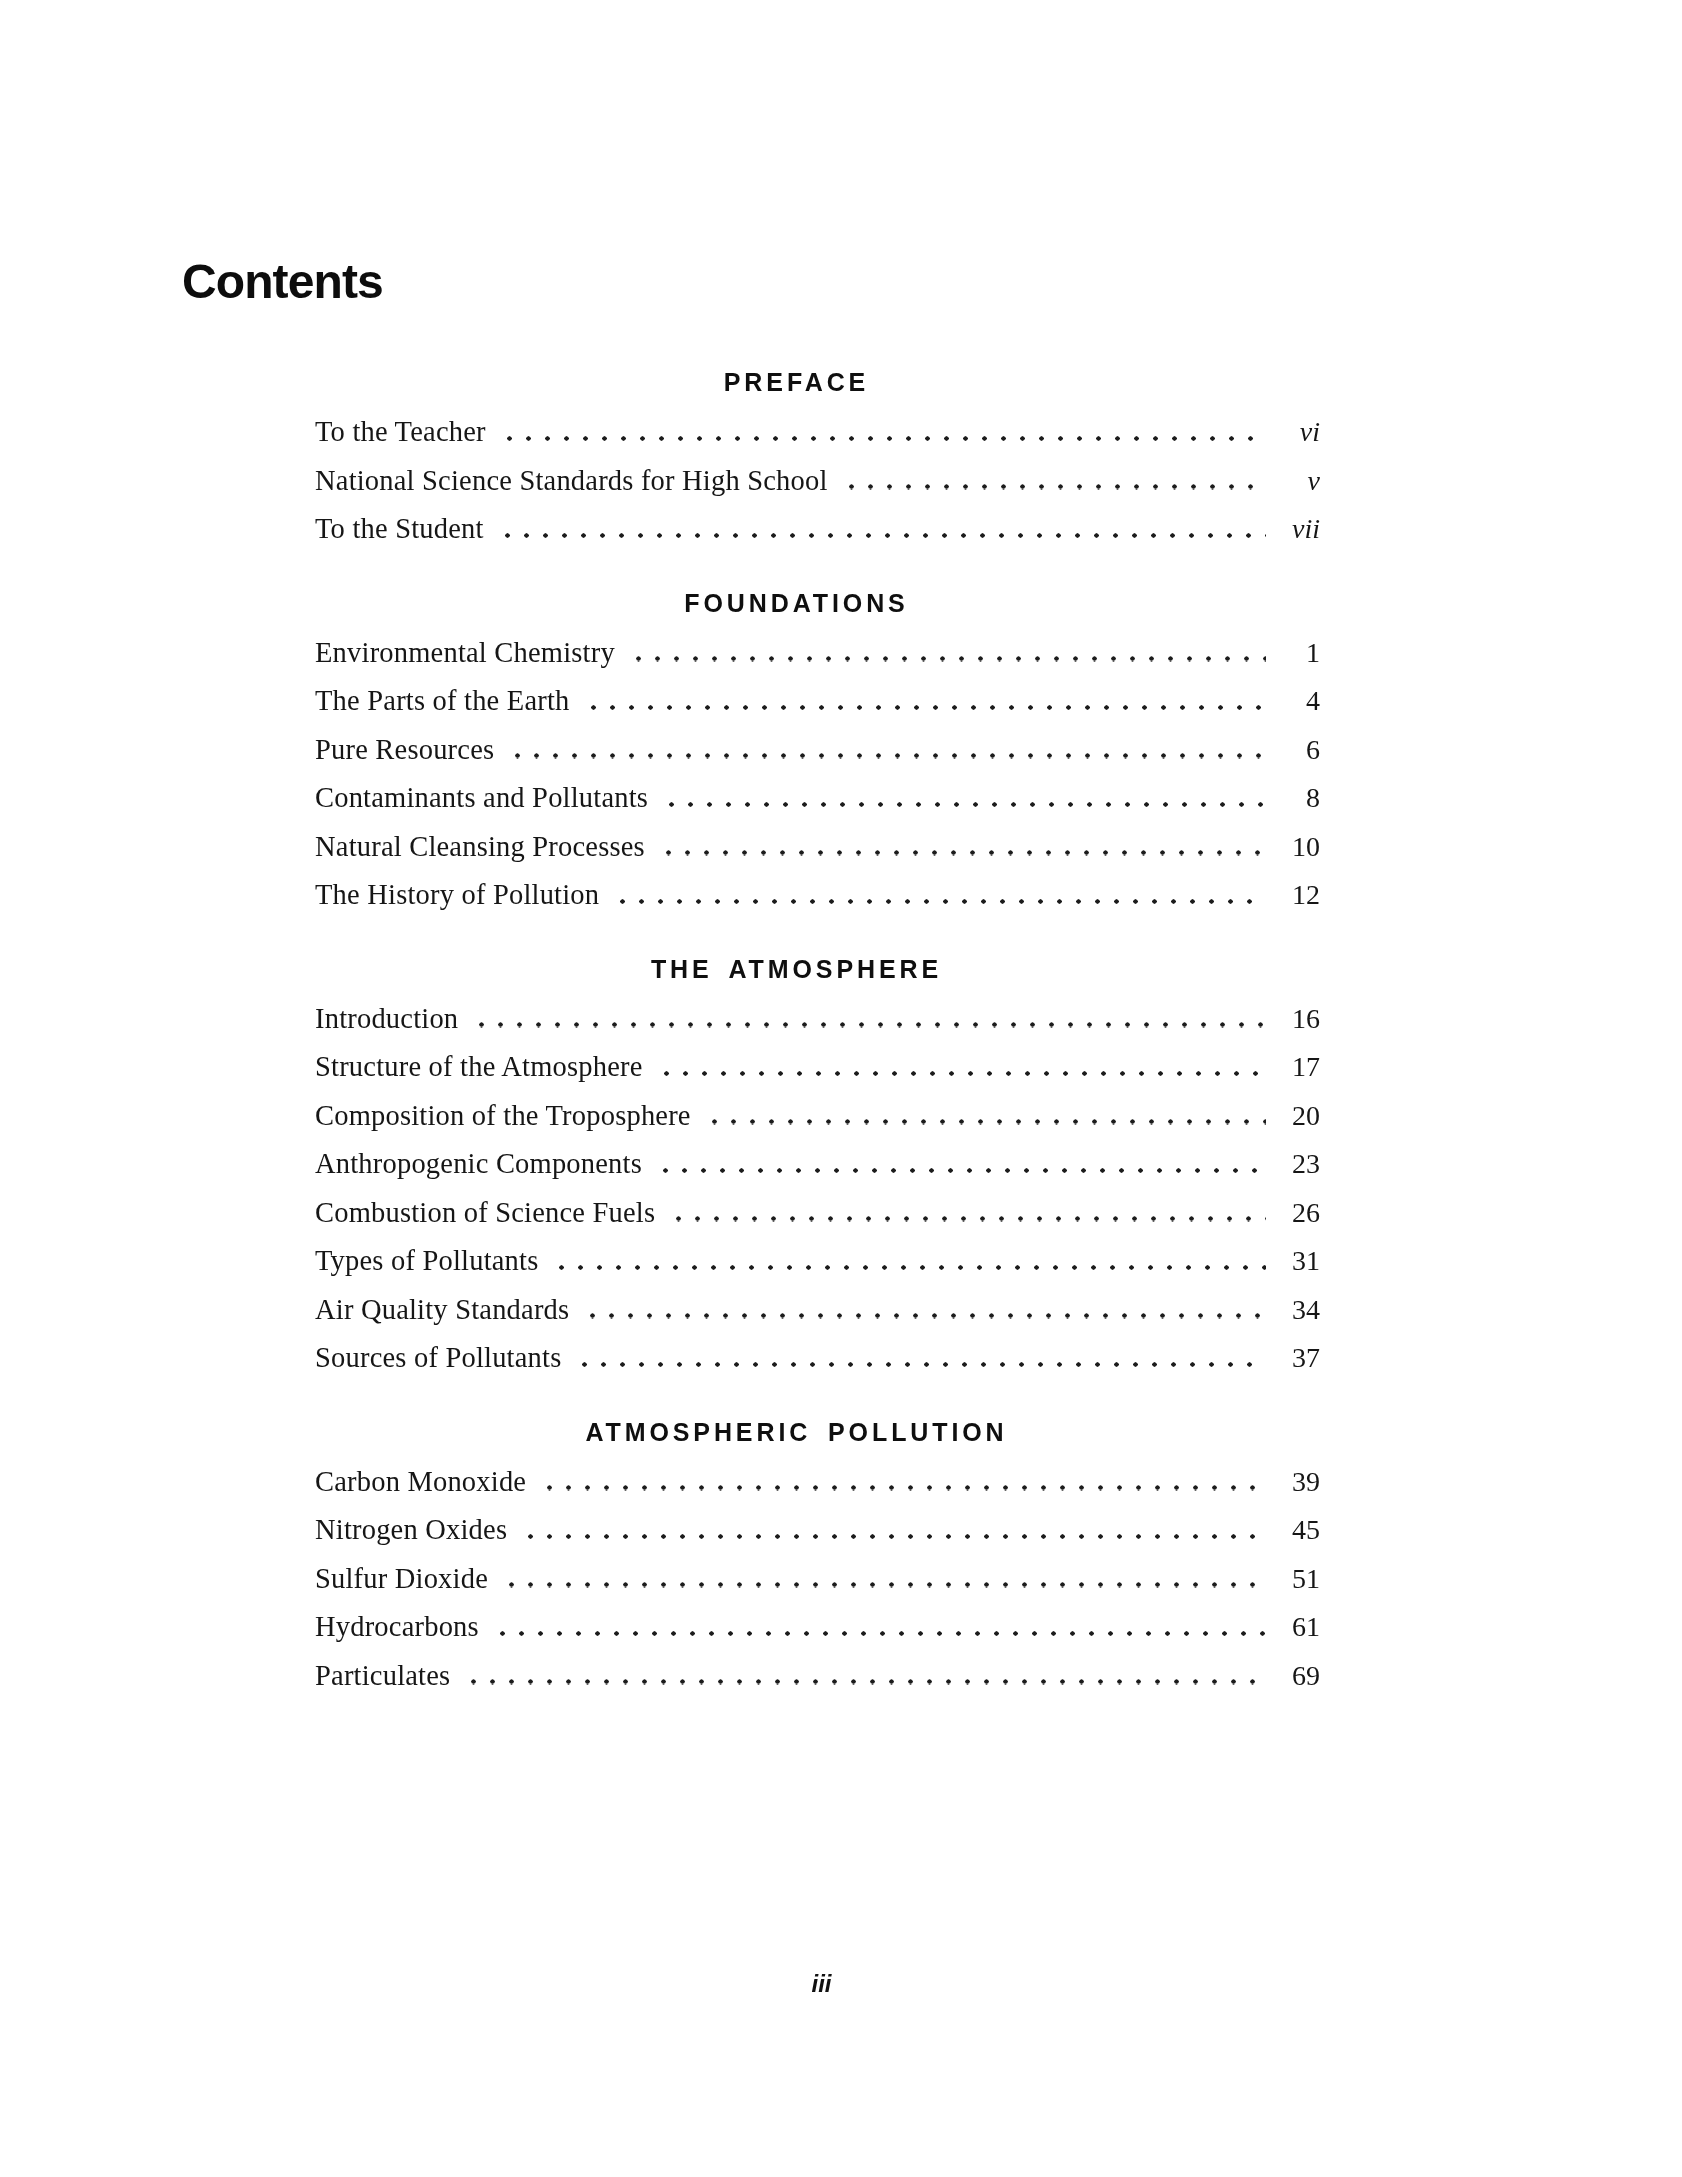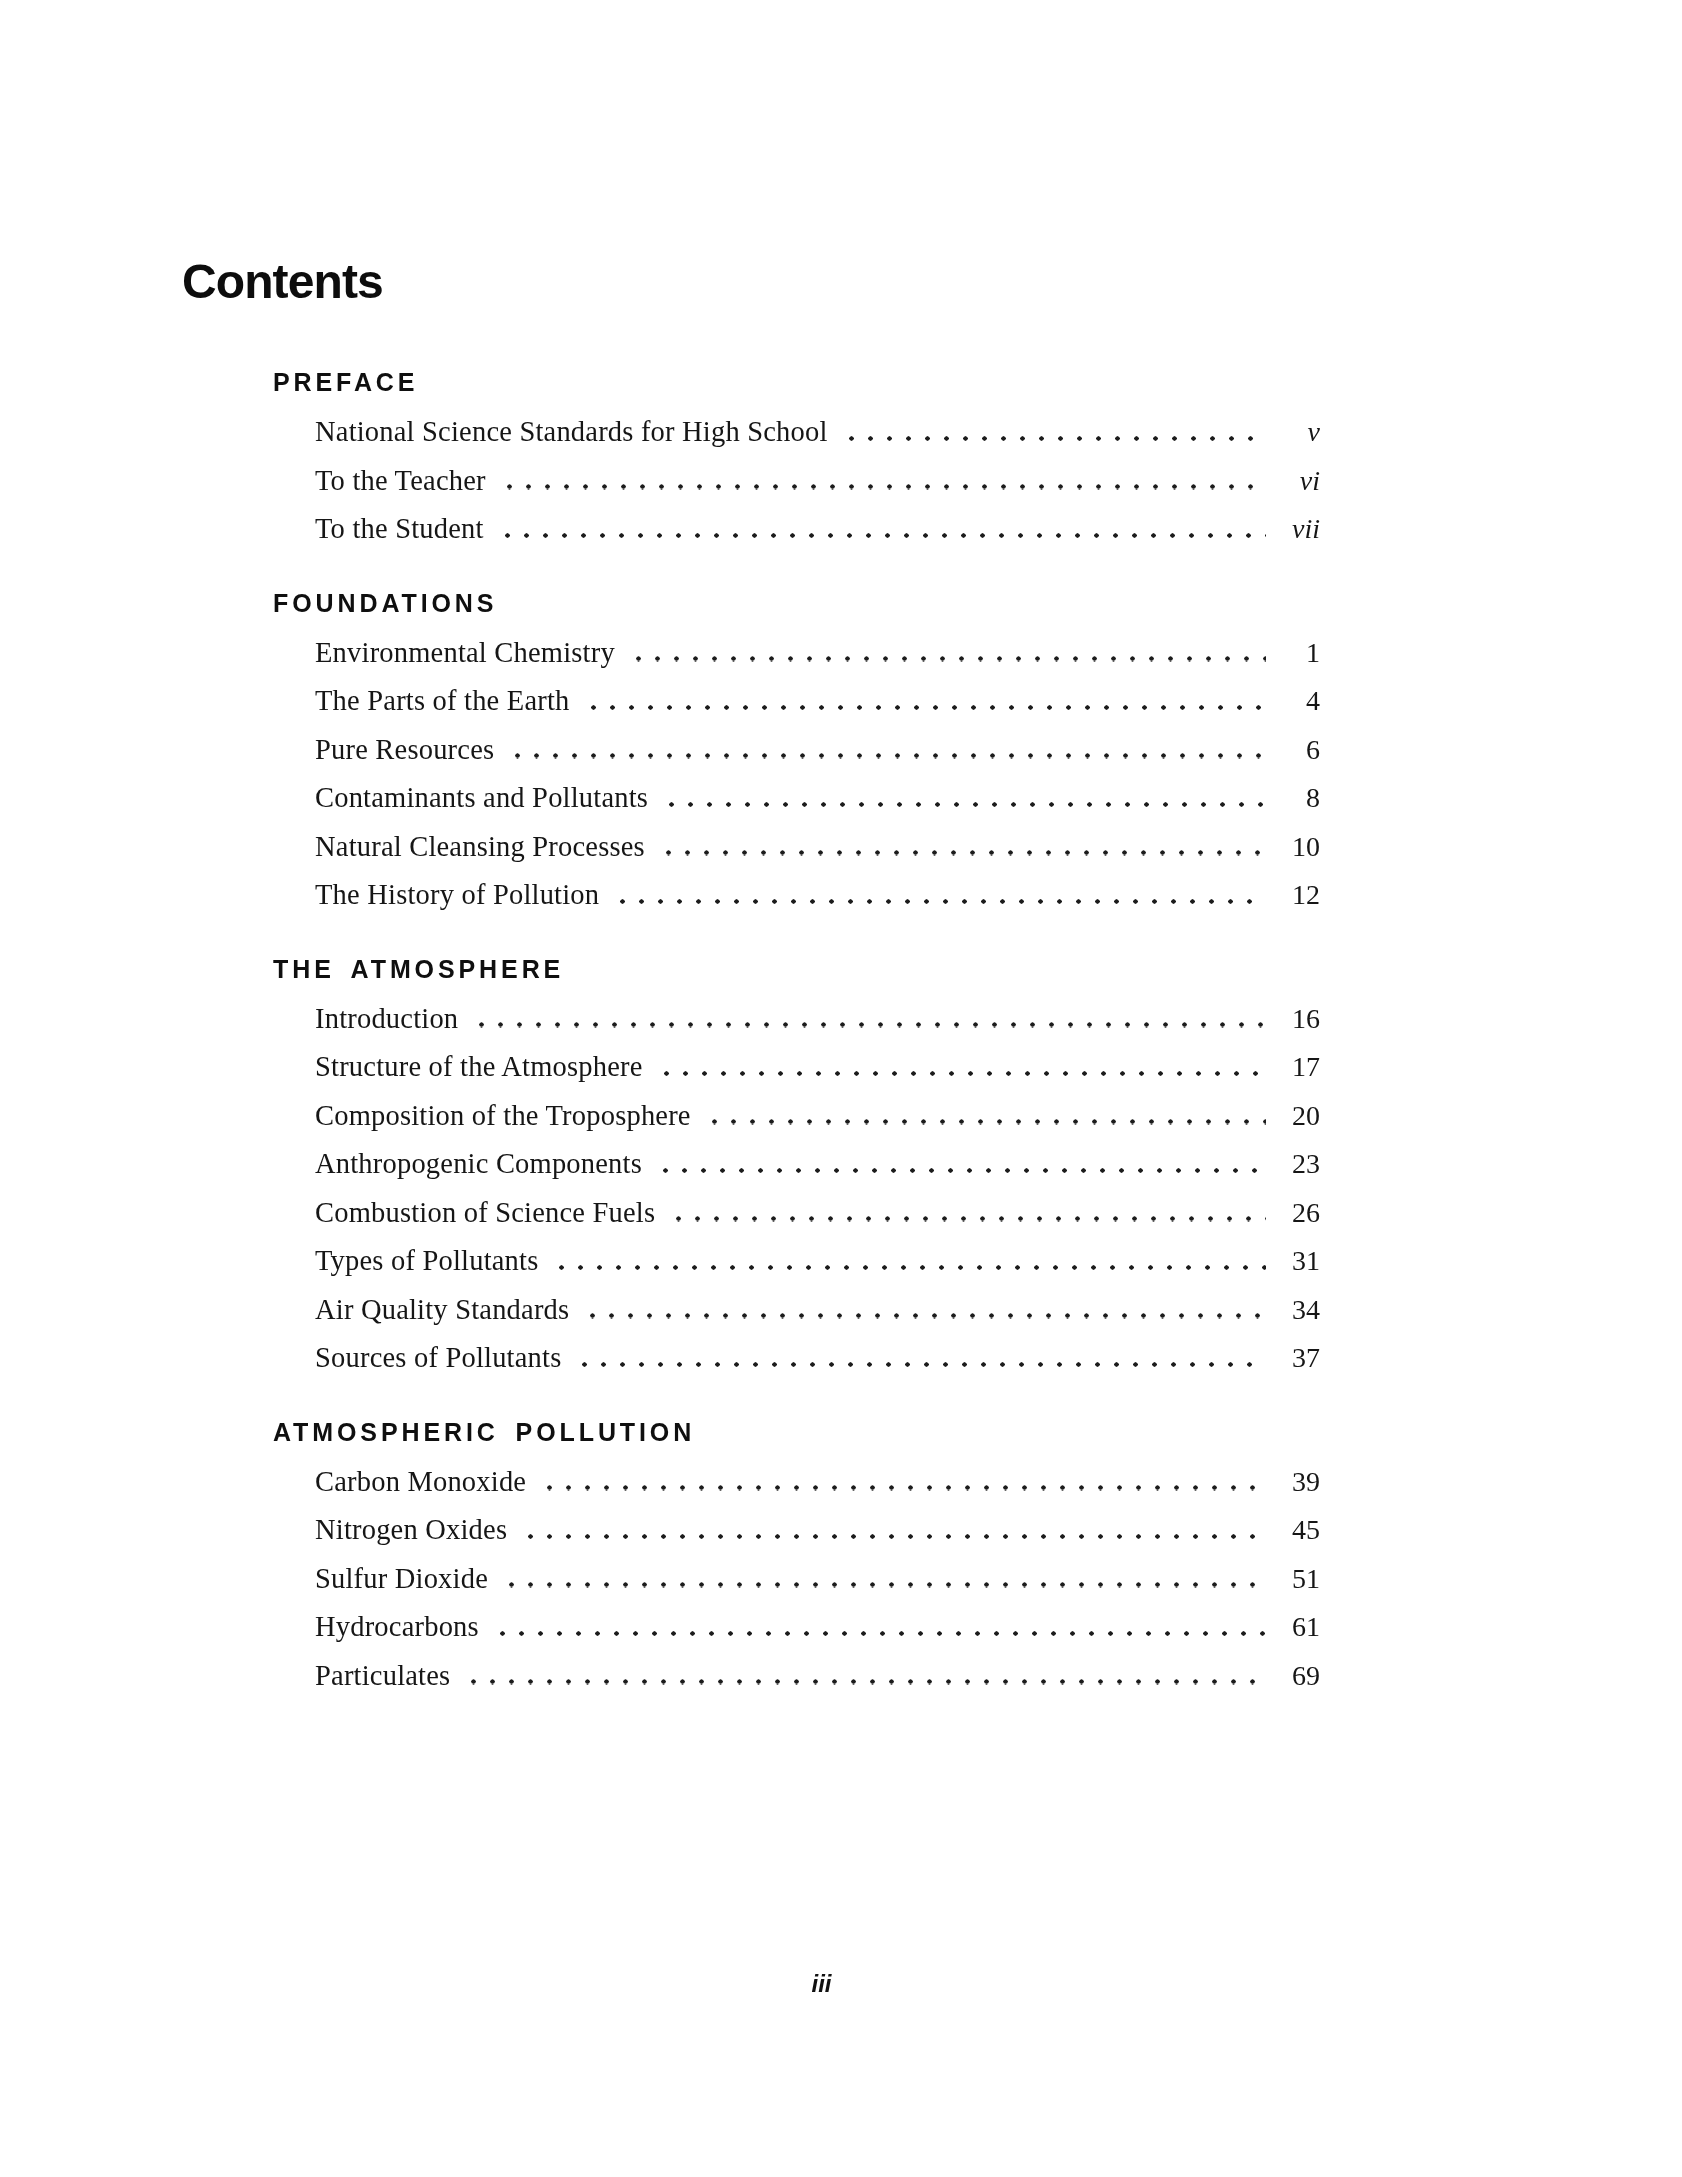--- a/index.html
+++ b/index.html
@@ -39,20 +39,21 @@
   .toc-section + .toc-section { margin-top: 47px; }
   .section-heading {
     margin: 0 0 23px 0;
     font-family: "Liberation Sans", sans-serif;
     font-weight: 700;
     font-size: 25px;
     line-height: 1;
     letter-spacing: 3.9px;
     word-spacing: 6px;
     color: #0f0f0f;
+    text-align: center;
   }
   .entries { margin-left: 42px; }
   .entry {
     display: flex;
     align-items: baseline;
     font-size: 28.5px;
     line-height: 1;
     margin-bottom: 20px;
     color: #161616;
   }
@@ -95,28 +96,28 @@
 <body>
 
 <div class="page">
   <h1 class="title">Contents</h1>
 
   <main class="toc">
       <section class="toc-section">
         <h2 class="section-heading">PREFACE</h2>
         <div class="entries">
           <div class="entry">
+            <span class="label">To the Teacher</span>
+            <span class="leader"></span>
+            <span class="pagenum roman">vi</span>
+          </div>
+          <div class="entry">
             <span class="label">National Science Standards for High School</span>
             <span class="leader"></span>
             <span class="pagenum roman">v</span>
-          </div>
-          <div class="entry">
-            <span class="label">To the Teacher</span>
-            <span class="leader"></span>
-            <span class="pagenum roman">vi</span>
           </div>
           <div class="entry">
             <span class="label">To the Student</span>
             <span class="leader"></span>
             <span class="pagenum roman">vii</span>
           </div>
         </div>
       </section>
       <section class="toc-section">
         <h2 class="section-heading">FOUNDATIONS</h2>

